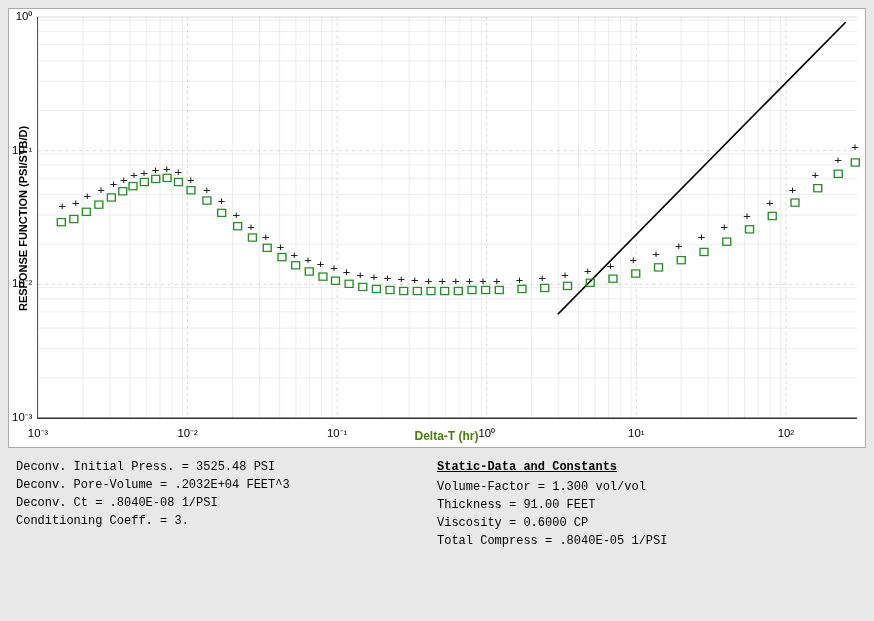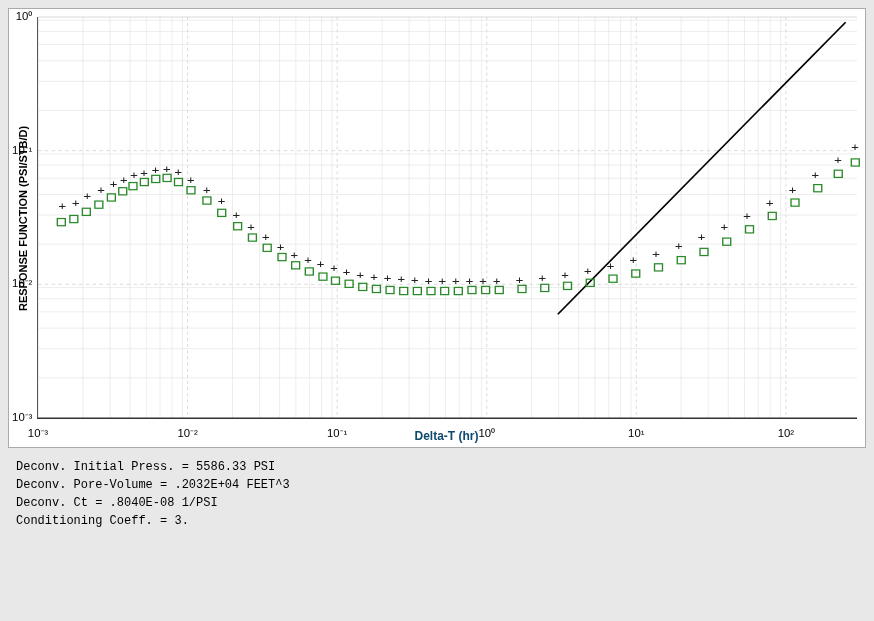--- a/index.html
+++ b/index.html
@@ -51,21 +51,21 @@
       border-bottom: 1px solid #333;
       background: white;
       margin: 8px 8px 8px 0;
     }
     .x-axis-label {
       text-align: center;
       font-size: 12px;
       font-weight: bold;
       font-family: Arial, sans-serif;
       padding: 2px 0 4px 0;
-      color: #0c4a6e;
+      color: #4d7c0f;
       margin-left: 19px;
     }
     .info-area {
       padding: 10px 16px;
       font-size: 12px;
       font-family: 'Courier New', Courier, monospace;
       display: flex;
       gap: 0;
     }
     .info-left {
@@ -301,19 +301,26 @@
           <text x="-5" y="3" font-size="10" font-family="Arial" fill="#000" text-anchor="end">10⁰</text>
           <text x="-5" y="393" font-size="10" font-family="Arial" fill="#000" text-anchor="end">10⁻³</text>
         </svg>
       </div>
     </div>
     <div class="x-axis-label">Delta-T (hr)</div>
   </div>
 
   <div class="info-area">
     <div class="info-left">
-      <div class="info-line">Deconv. Initial Press. = 5586.33 PSI</div>
+      <div class="info-line">Deconv. Initial Press. = 3525.48 PSI</div>
       <div class="info-line">Deconv. Pore-Volume = .2032E+04 FEET^3</div>
       <div class="info-line">Deconv. Ct = .8040E-08 1/PSI</div>
       <div class="info-line">Conditioning Coeff. = 3.</div>
     </div>
+    <div class="info-right">
+      <div class="header-underline info-line">Static-Data and Constants</div>
+      <div class="info-line">Volume-Factor  = 1.300 vol/vol</div>
+      <div class="info-line">Thickness      = 91.00 FEET</div>
+      <div class="info-line">Viscosity      = 0.6000 CP</div>
+      <div class="info-line">Total Compress = .8040E-05 1/PSI</div>
+    </div>
   </div>
 </div>
 
 </body></html>

